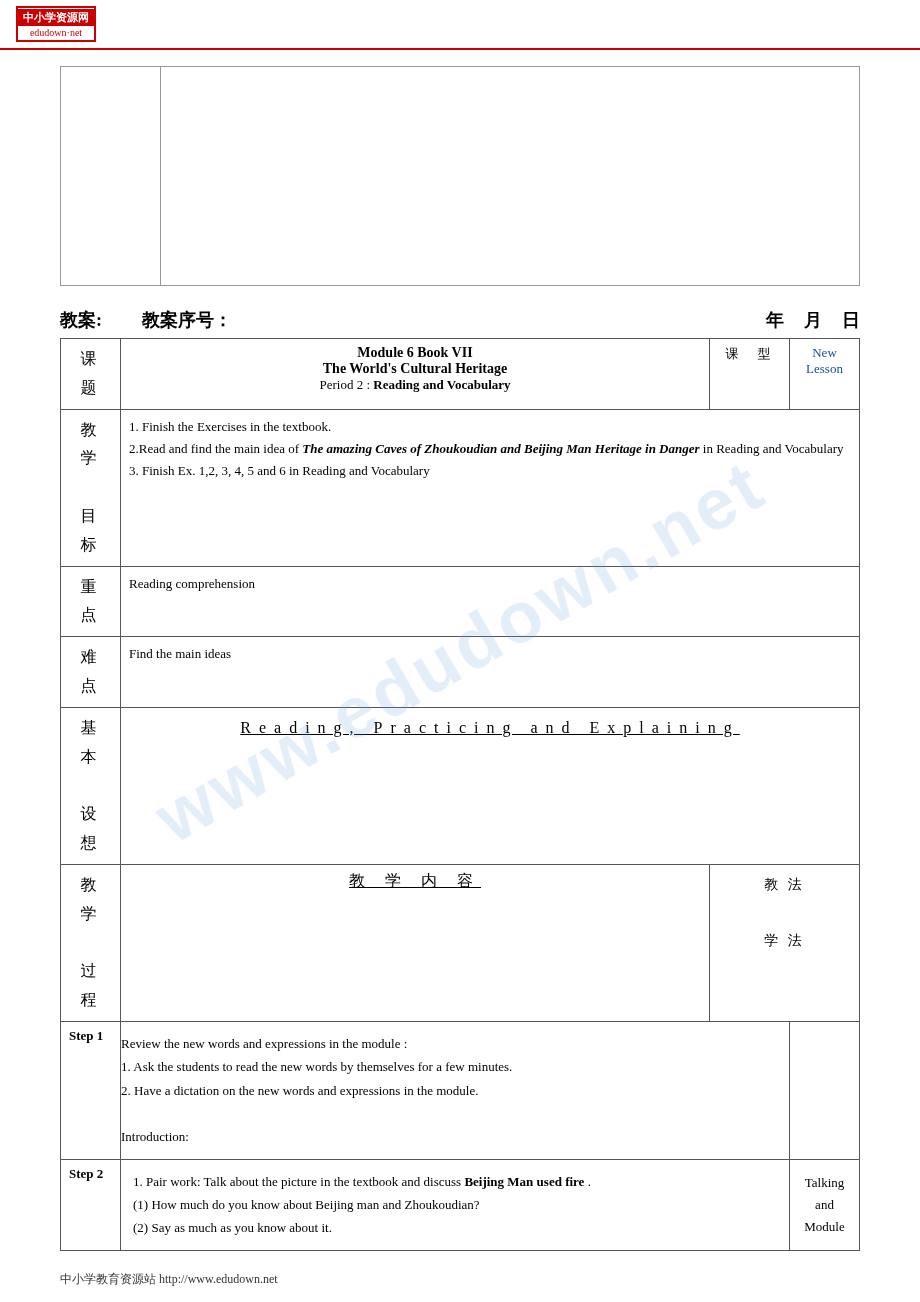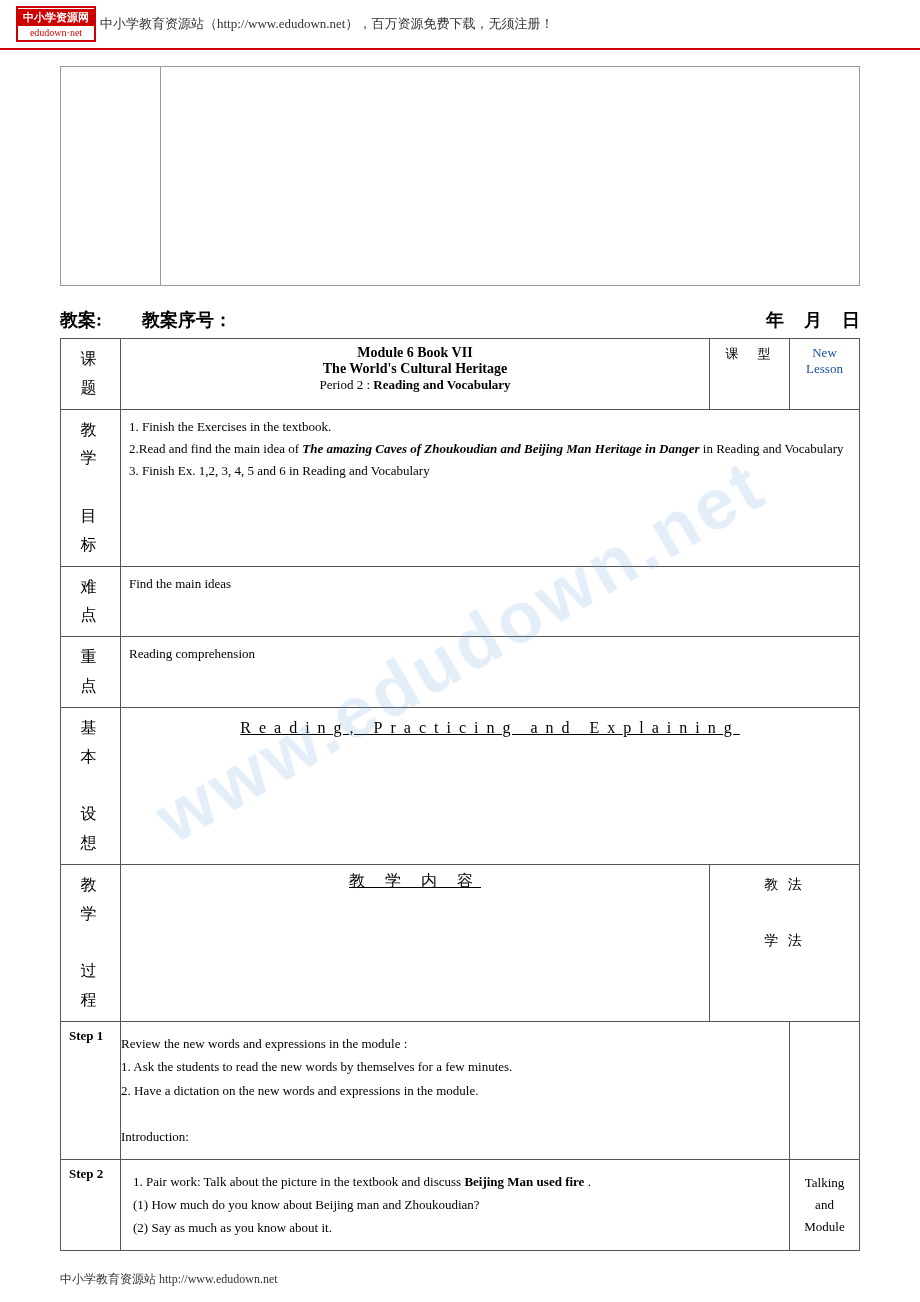--- a/index.html
+++ b/index.html
@@ -208,21 +208,20 @@
 </head>
 <body>
 
 <div class="watermark">www.edudown.net</div>
 
 <div class="header">
   <div class="logo-box">
     <div class="logo-top">中小学资源网</div>
     <div class="logo-bottom">edudown·net</div>
   </div>
-  <div class="header-text">中小学教育资源站（http://www.edudown.net），百万资源免费下载，无须注册！</div>
 </div>
 
 <div class="top-box-area">
   <div class="top-box-left"></div>
   <div class="top-box-right"></div>
 </div>
 
 <div class="meta-row">
   <span>教案:</span>
   <span>教案序号：</span>
@@ -257,27 +256,27 @@
     <td colspan="3" class="content-cell">
       <div>1. Finish the Exercises in the textbook.</div>
       <div>
         <span>2.Read and find the main idea of </span><span class="italic-bold">The amazing Caves of Zhoukoudian and Beijing Man Heritage in Danger</span><span> in Reading and Vocabulary</span>
       </div>
       <div>3. Finish Ex. 1,2, 3, 4, 5 and 6 in Reading and Vocabulary</div>
     </td>
   </tr>
 
   <tr>
+    <td class="cell-label">重　点</td>
+    <td colspan="3" class="content-cell">Reading comprehension</td>
+  </tr>
+
+  <tr>
     <td class="cell-label">难　点</td>
     <td colspan="3" class="content-cell">Find the main ideas</td>
-  </tr>
-
-  <tr>
-    <td class="cell-label">重　点</td>
-    <td colspan="3" class="content-cell">Reading comprehension</td>
   </tr>
 
   <tr>
     <td class="cell-label">基 本<br><br>设 想</td>
     <td colspan="3" class="content-cell section-header">Reading, Practicing and Explaining</td>
   </tr>
 
   <tr>
     <td class="cell-label">教 学<br><br>过 程</td>
     <td class="section-header">教 学 内 容</td>

